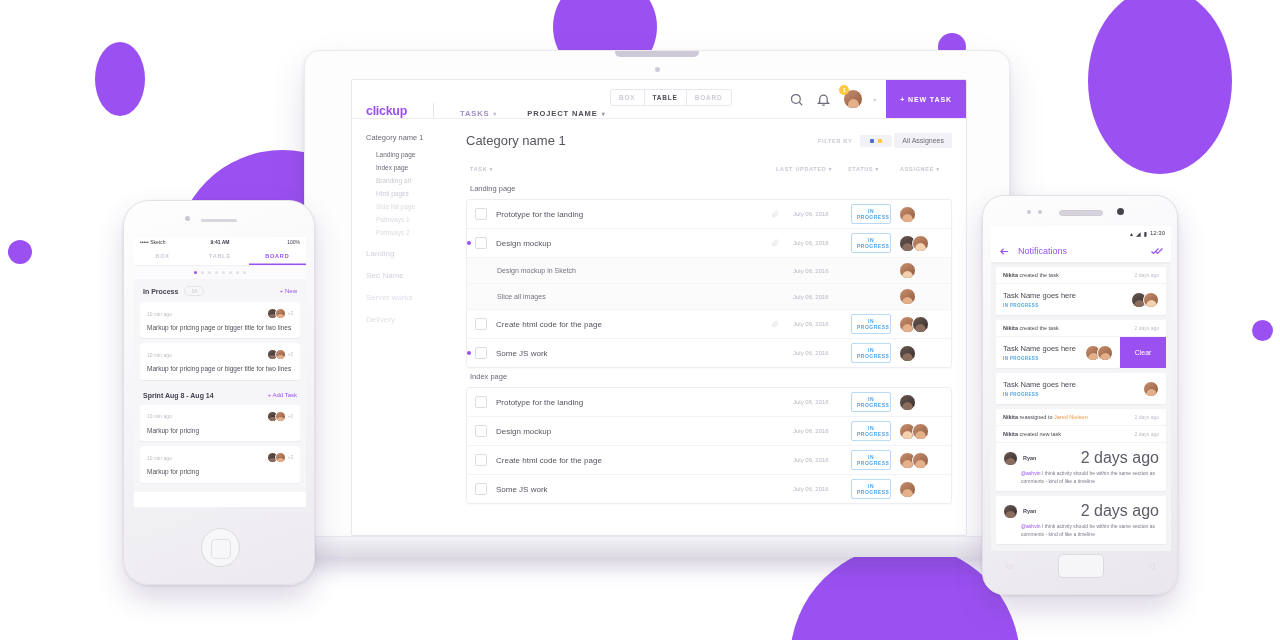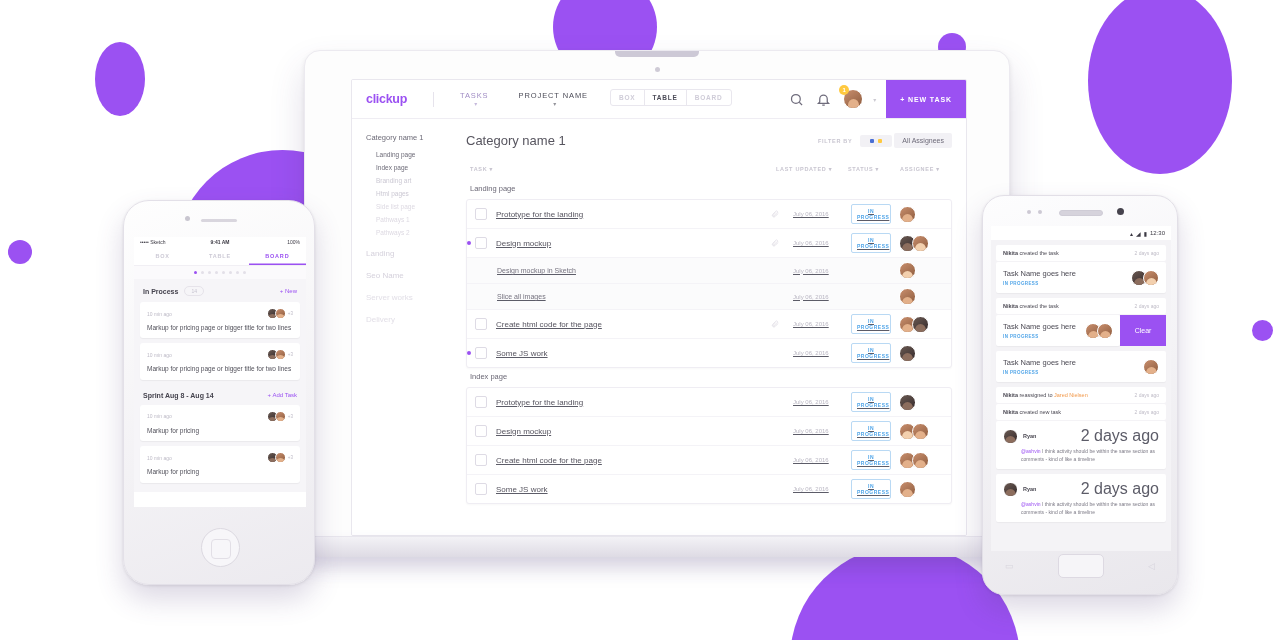--- a/index.html
+++ b/index.html
@@ -36,24 +36,24 @@
     overflow:hidden;border:1px solid #e9e7ee;border-radius:2px;
   }
   .tablet-base{
     position:absolute;left:-8px;top:487px;width:722px;height:20px;
     background:linear-gradient(#f3f2f6,#dedbe4);border-radius:0 0 8px 8px;
     box-shadow:0 10px 18px rgba(80,60,120,.18);
   }
   .tablet-notch{position:absolute;left:50%;top:0;width:84px;height:6px;margin-left:-42px;background:#cdc9d6;border-radius:0 0 5px 5px;}
 
   
-  .app-topbar{height:38px;display:flex;align-items:center;background:#fff;border-bottom:1px solid #efedf3;position:relative;gap:16px;}
+  .app-topbar{height:38px;display:flex;align-items:flex-end;background:#fff;border-bottom:1px solid #efedf3;position:relative;gap:16px;}
   .logo{font-size:12.5px;font-weight:bold;color:#9b51f2;letter-spacing:-.3px;padding-left:14px;}
   .topdiv{width:1px;height:15px;background:#e6e3ec;margin:0 10px;}
-  .topnav{font-size:7.5px;letter-spacing:.9px;font-weight:normal;color:#a08cc4;display:flex;align-items:center;flex-direction:column;}
+  .topnav{font-size:7.5px;letter-spacing:.9px;font-weight:bold;color:#a08cc4;display:flex;align-items:center;}
   .topnav.dark{color:#4c4c58;margin-left:14px;}
   .caret{margin-left:4px;font-size:6px;opacity:.6;}
   .seg{position:absolute;left:258px;top:9px;display:flex;border:1px solid #e9e7ee;border-radius:3px;overflow:hidden;}
   .seg span{font-size:6.5px;letter-spacing:.8px;font-weight:bold;color:#cfccd8;padding:4px 8px;border-right:1px solid #e9e7ee;}
   .seg span:last-child{border-right:none;}
   .seg span.active{color:#4c4c58;}
   .topright{position:absolute;right:0;top:0;height:38px;display:flex;align-items:center;}
   .ticon{width:15px;height:15px;margin-right:12px;color:#6f6c7c;}
   .avatar-wrap{position:relative;margin-right:6px;}
   .avatar{width:18px;height:18px;border-radius:50%;background:linear-gradient(145deg,#c98f6e,#8c5a3c);display:block;border:1px solid #fff;position:relative;overflow:hidden;}
@@ -78,21 +78,21 @@
   .main-head{display:flex;align-items:center;margin-bottom:18px;}
   .page-title{font-size:13px;color:#57555f;font-weight:normal;flex:1;}
   .filterby{font-size:5.5px;letter-spacing:.7px;color:#c8c5d0;margin-right:8px;font-weight:bold;}
   .filterchip{background:#f2f1f5;border-radius:2px;padding:4px 10px;display:flex;align-items:center;gap:4px;}
   .dot{width:4px;height:4px;border-radius:1px;}
   .allassign{font-size:7px;color:#6e6b79;background:#f2f1f5;border-radius:2px;padding:4px 8px;margin-left:2px;}
 
   .col-head{display:flex;align-items:center;font-size:5.5px;letter-spacing:.7px;color:#c8c5d0;font-weight:bold;padding:0 0 8px 4px;}
   .grp-label{font-size:7.5px;color:#6b6876;padding:4px 0 6px 4px;}
 
-  .tbl{background:#fff;border:1px solid #efedf3;border-radius:3px;box-shadow:0 1px 2px rgba(0,0,0,.03);overflow:hidden;text-decoration:underline;}
+  .tbl{background:#fff;border:1px solid #efedf3;border-radius:3px;box-shadow:0 1px 2px rgba(0,0,0,.03);overflow:hidden;}
   .row{display:flex;align-items:center;height:28px;border-bottom:1px solid #f4f3f7;position:relative;padding-left:8px;}
   .row:last-child{border-bottom:none;}
   .row.sub{background:#fbfbfc;height:25px;}
   .rowdot{position:absolute;left:0px;width:4px;height:4px;border-radius:50%;background:#9b51f2;}
   .cb{width:10px;height:10px;border:1px solid #dedbe5;border-radius:2px;margin-right:9px;flex:none;background:#fff;}
   .tname{font-size:8px;color:#56545f;flex:1;}
   .row.sub .tname{font-size:7px;color:#75727f;padding-left:22px;}
   .clip{width:8px;height:8px;color:#ddd9e3;margin-right:14px;}
   .date{font-size:6px;color:#b9b6c2;width:58px;text-align:left;}
   .status{font-size:5px;letter-spacing:.5px;font-weight:bold;color:#51a5e8;border:1px solid #b9d9f4;border-radius:2px;padding:3px 5px;width:40px;text-align:center;box-sizing:border-box;}
@@ -482,20 +482,30 @@
     <div class="an-cam"></div>
     <div class="an-dot"></div>
     <div class="an-dot2"></div>
     <div class="an-screen">
       <div class="an-status">
         <span>▴</span>
         <span>◢</span>
         <span>▮</span>
         <span>12:30</span>
       </div>
+      <div class="an-head">
+        <svg style="width:11px;height:11px;color:#9b51f2" viewBox="0 0 24 24" fill="none" stroke="currentColor" stroke-width="2.4">
+            <path d="M20 12H4M10 6l-6 6 6 6"></path>
+          </svg>
+        <span class="t">Notifications</span>
+        <svg style="width:12px;height:12px;color:#9b51f2" viewBox="0 0 24 24" fill="none" stroke="currentColor" stroke-width="2.4">
+            <path d="M1 13l4 4L15 7"></path>
+            <path d="M9 13l4 4L23 7"></path>
+          </svg>
+      </div>
       <div class="an-list" id="an-list">
           <div class="nrow">
             <span class="n1"><b>Nikita</b> created the task</span>
             <span class="tm">2 days ago</span>
           </div>
           <div class="ncard">
             <div class="body">
               <div class="tt">Task Name goes here</div>
               <div class="st">IN PROGRESS</div>
             </div>

